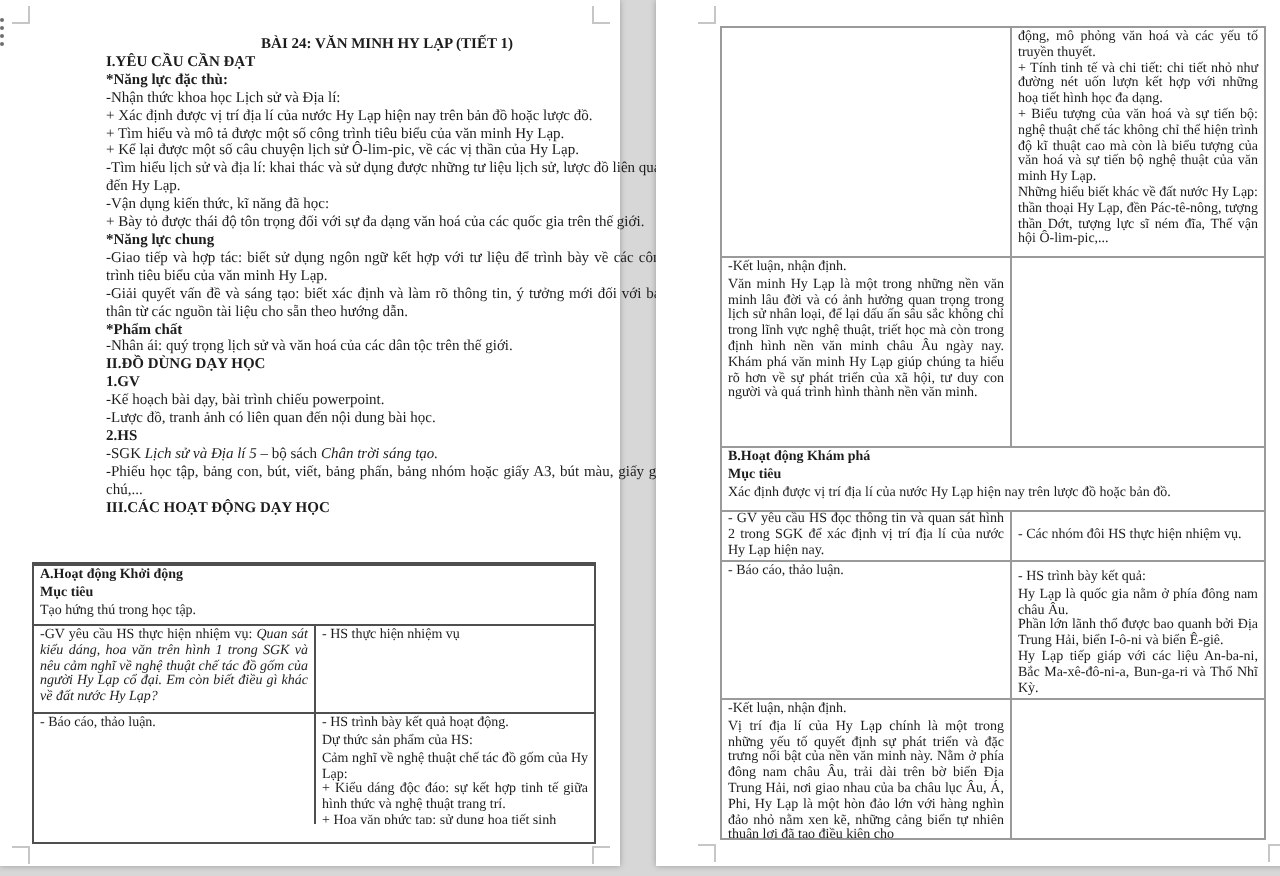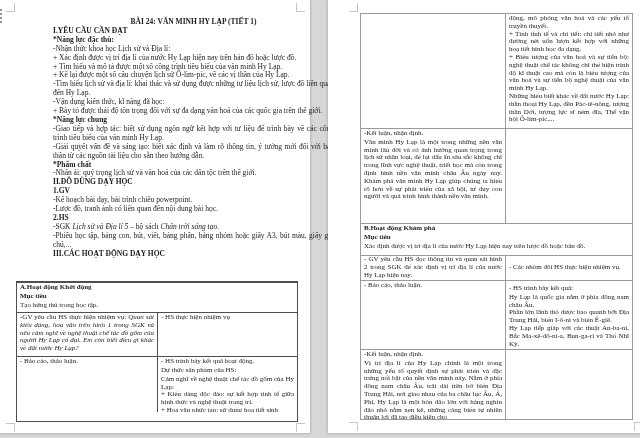--- a/index.html
+++ b/index.html
@@ -150,21 +150,21 @@
           </div>
         </div>
         <div class="trow" style="height: 69px;">
           <div class="cell gv">
             <div class="para"><span>- Báo cáo, thảo luận.</span></div>
           </div>
           <div class="cell hs" style="padding-top: 4px;">
             <div class="para"><span>- HS trình bày kết quả:</span></div>
             <div class="para"><span>Hy Lạp là quốc gia nằm ở phía đông nam châu Âu.</span></div>
             <div class="para"><span>Phần lớn lãnh thổ được bao quanh bởi Địa Trung Hải, biển I-ô-ni và biển Ê-giê.</span></div>
-            <div class="para"><span>Hy Lạp tiếp giáp với các thuật An-ba-ni, Bắc Ma-xê-đô-ni-a, Bun-ga-ri và Thổ Nhĩ Kỳ.</span></div>
+            <div class="para"><span>Hy Lạp tiếp giáp với các liệu An-ba-ni, Bắc Ma-xê-đô-ni-a, Bun-ga-ri và Thổ Nhĩ Kỳ.</span></div>
           </div>
         </div>
         <div class="trow" style="height: 72px;">
           <div class="cell gv">
             <div class="para"><span>-Kết luận, nhận định.</span></div>
             <div class="para"><span>Vị trí địa lí của Hy Lạp chính là một trong những yếu tố quyết định sự phát triển và đặc trưng nổi bật của nền văn minh này. Nằm ở phía đông nam châu Âu, trải dài trên bờ biển Địa Trung Hải, nơi giao nhau của ba châu lục Âu, Á, Phi, Hy Lạp là một hòn đảo lớn với hàng nghìn đảo nhỏ nằm xen kẽ, những cảng biển tự nhiên thuận lợi đã tạo điều kiện cho</span></div>
           </div>
           <div class="cell hs"></div>
         </div>
       </div>

